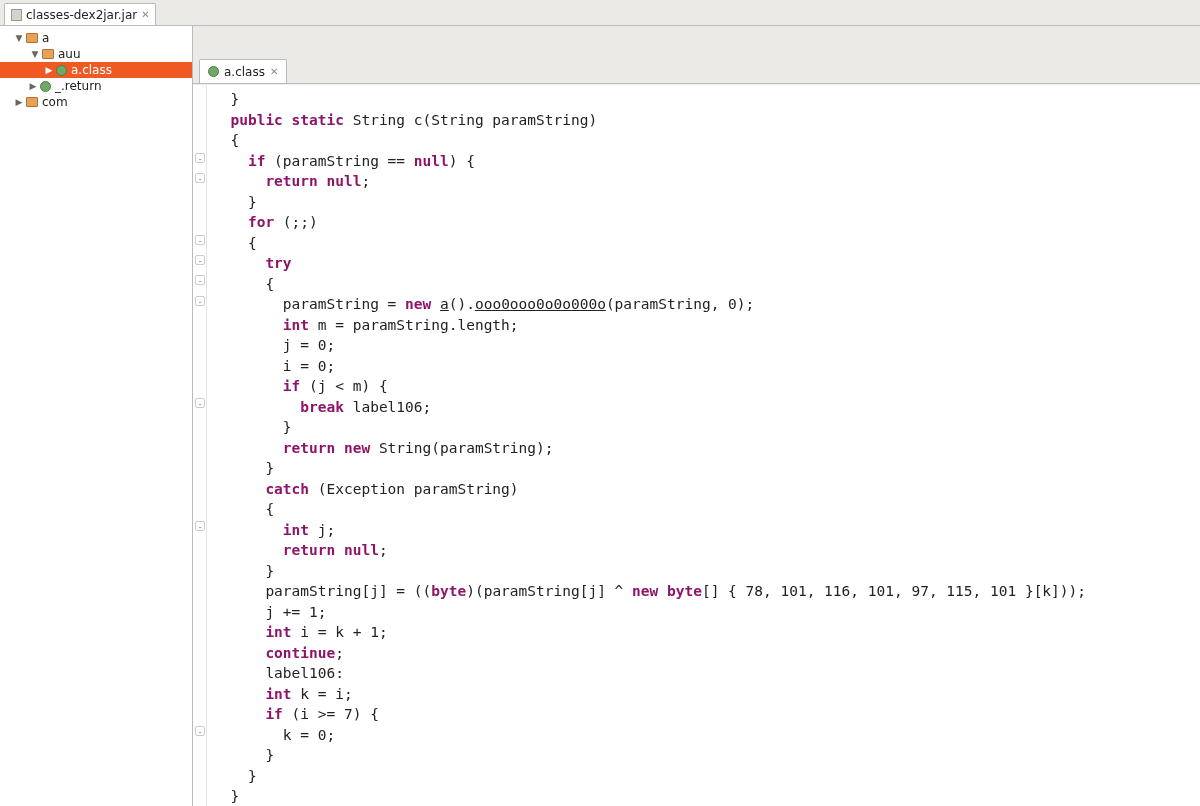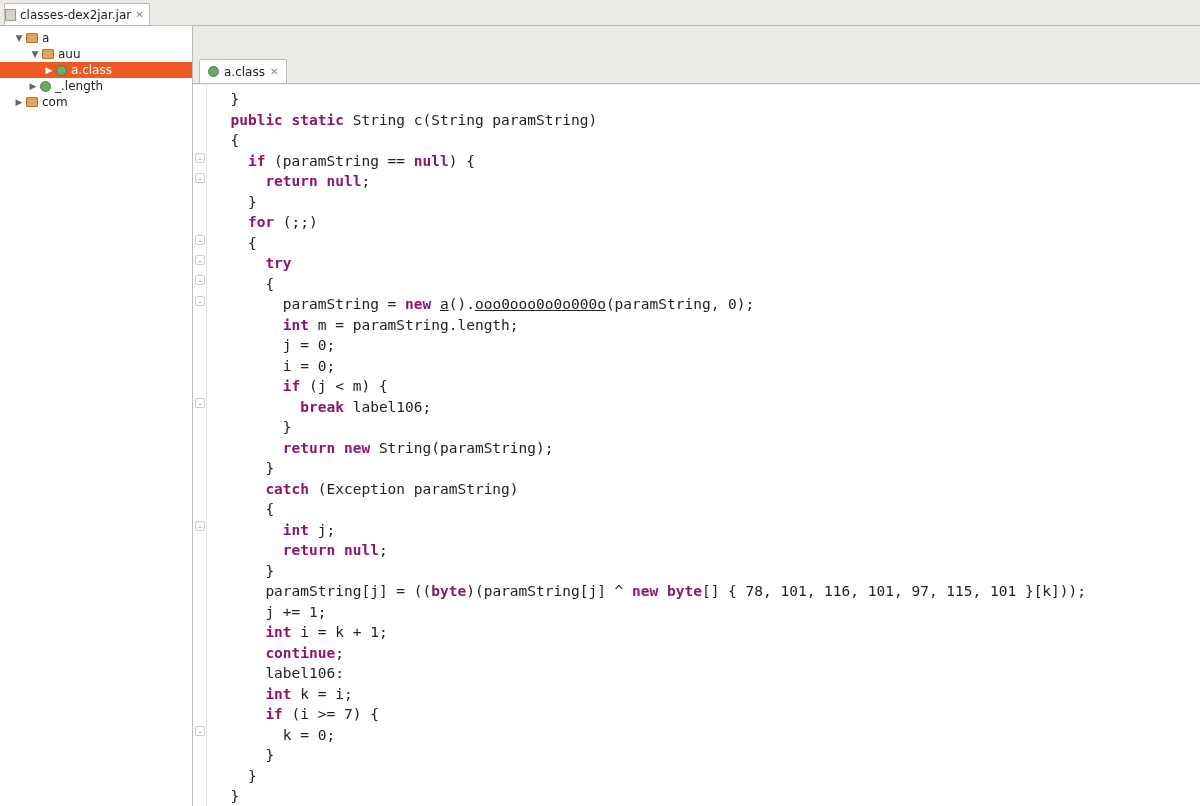--- a/index.html
+++ b/index.html
@@ -21,21 +21,21 @@
     background: #eceae6;
     display: flex;
     align-items: flex-end;
     border-bottom: 1px solid #bbb;
     padding-left: 4px;
   }
   .outer-tab {
     background: #fff;
     border: 1px solid #bbb;
     border-bottom: none;
-    padding: 3px 4px 3px 0;
+    padding: 3px 4px 3px 6px;
     display: flex;
     align-items: center;
     gap: 4px;
     height: 22px;
     border-radius: 2px 2px 0 0;
   }
   .tab-close {
     width: 10px;
     height: 10px;
     font-size: 10px;
@@ -203,21 +203,21 @@
         <div class="tree-row selected">
           <span class="indent" style="width: 42px;"></span>
           <span class="tri closed"></span>
           <span class="cls-icon"></span>
           <span class="tree-label">a.class</span>
         </div>
         <div class="tree-row">
           <span class="indent" style="width: 26px;"></span>
           <span class="tri closed"></span>
           <span class="cls-icon"></span>
-          <span class="tree-label">_.length</span>
+          <span class="tree-label">_.return</span>
         </div>
         <div class="tree-row">
           <span class="indent" style="width: 12px;"></span>
           <span class="tri closed"></span>
           <span class="pkg-icon"></span>
           <span class="tree-label">com</span>
         </div>
       </div>
 
     <div class="editor-area">

